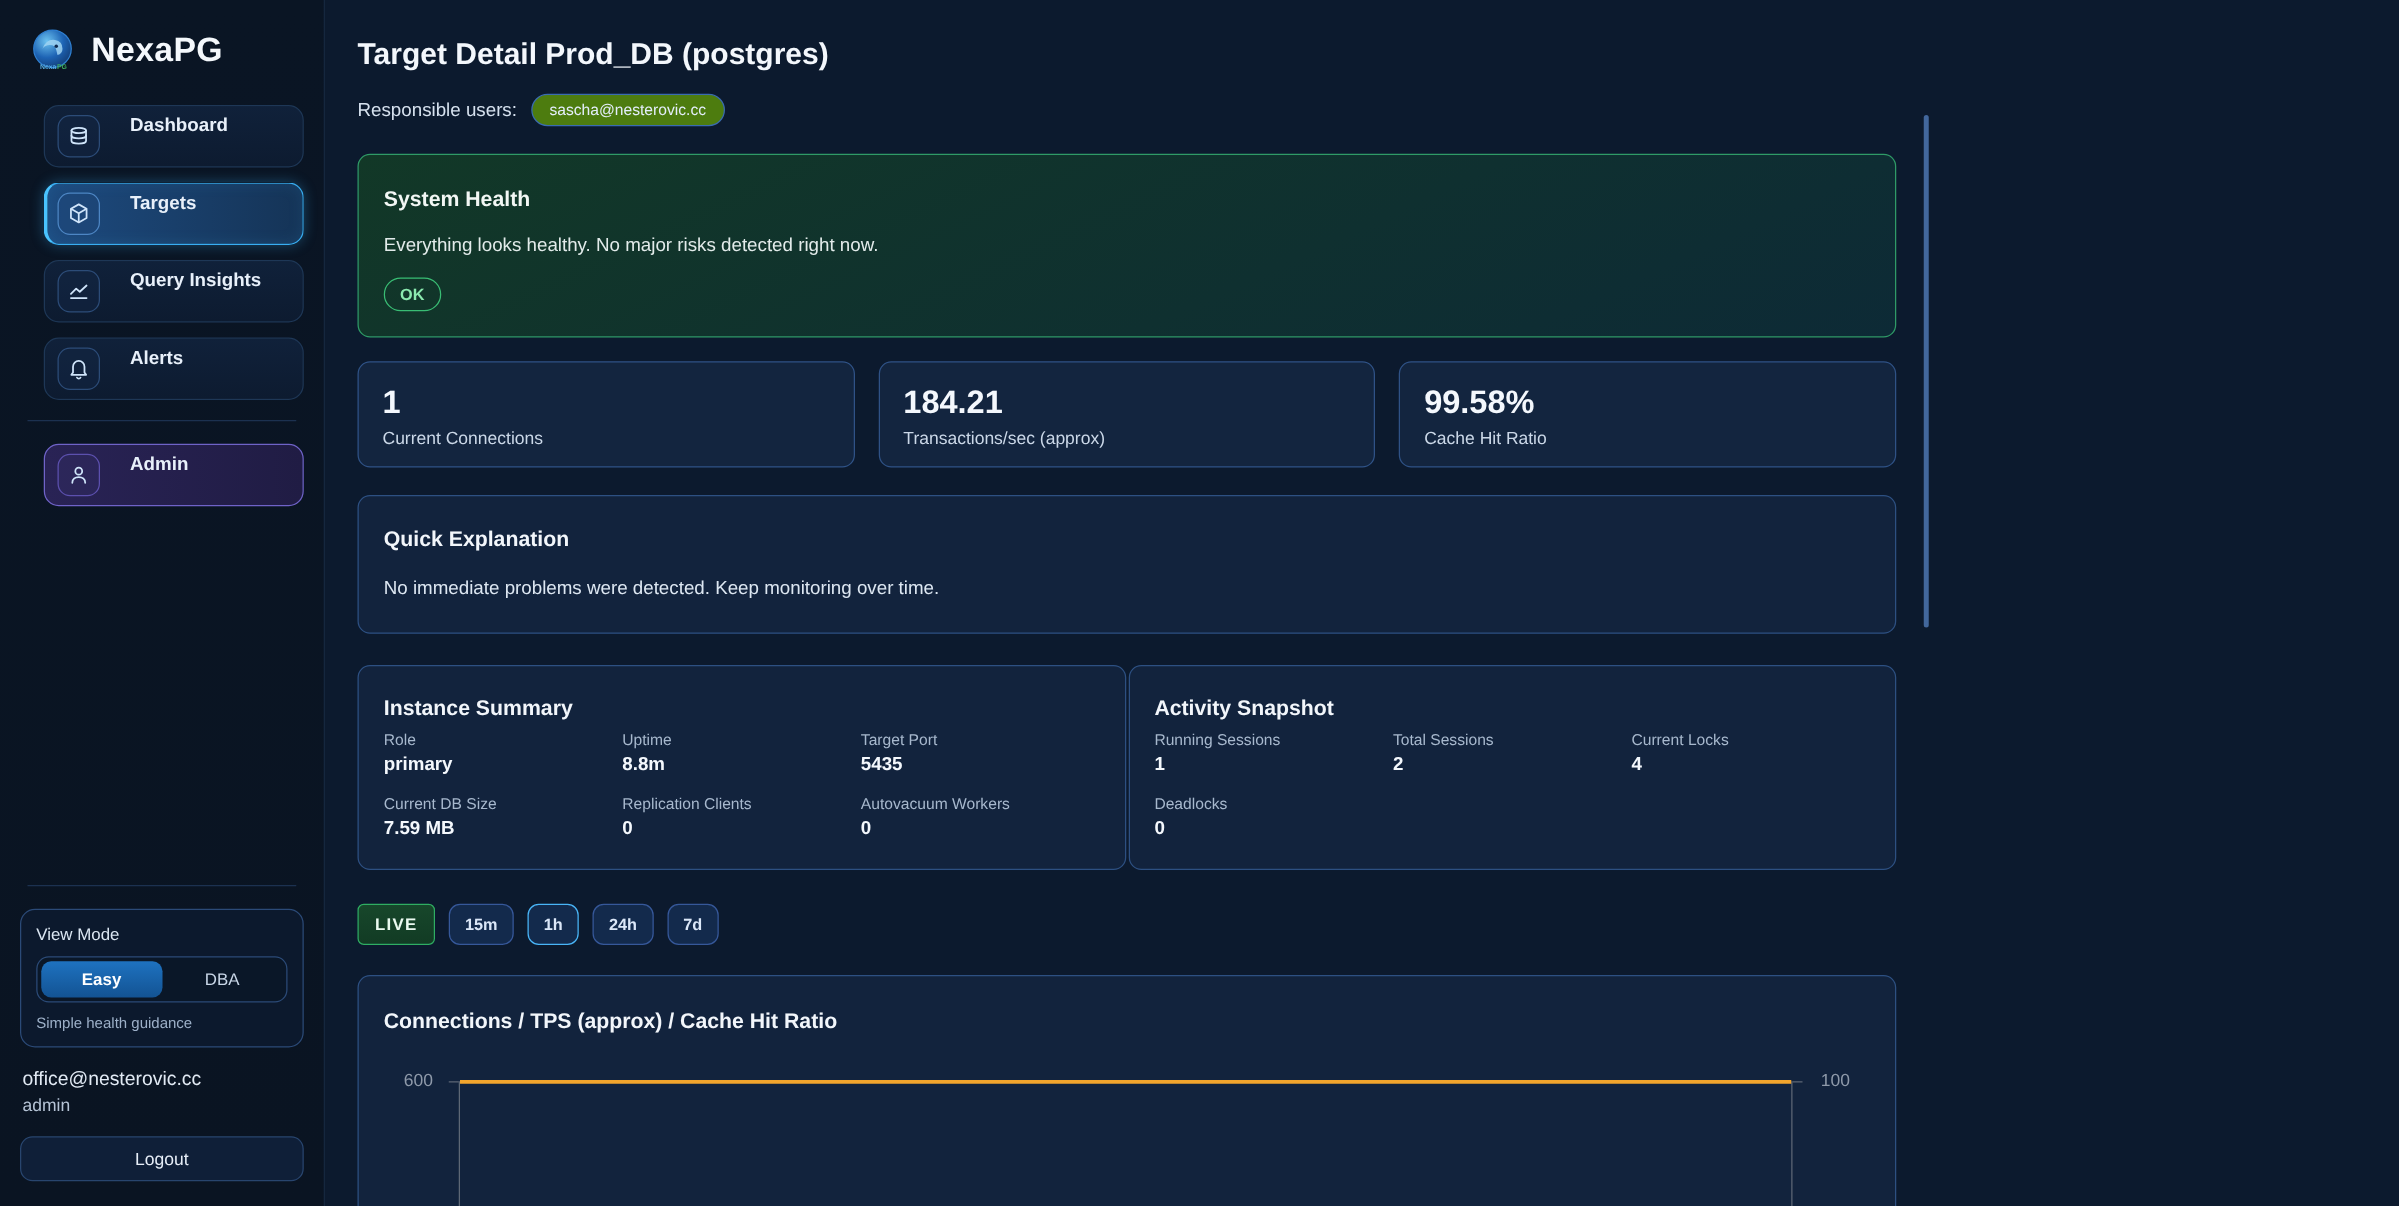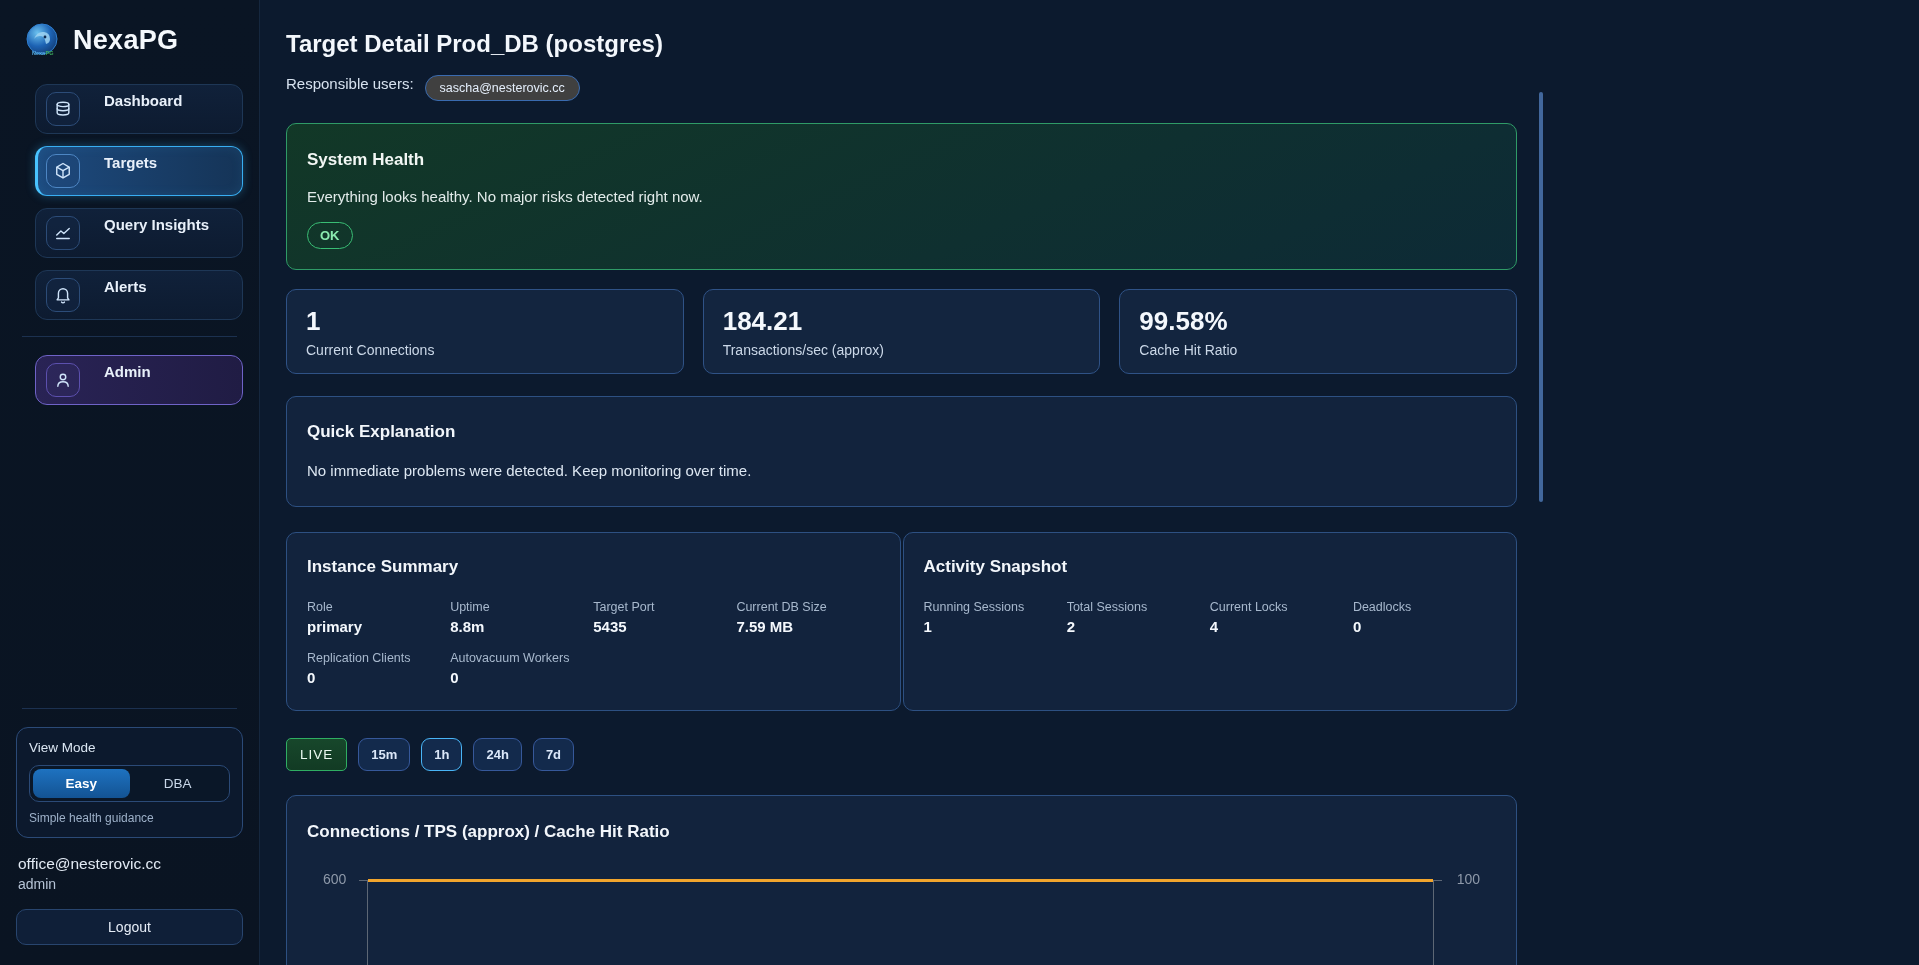--- a/index.html
+++ b/index.html
@@ -64,24 +64,24 @@
   .user-role  { font-size:14px; color:#b6c4d6; margin:0 2px; }
   .logout-btn {
     margin-top:17px; width:100%; padding:9px 0; text-align:center;
     border:1px solid #28456e; border-radius:10px; background:#0f1f38;
     color:#e6edf7; font-size:14px; cursor:pointer;
   }
 
   
   .main { flex:1; padding:30px 30px 0 26px; overflow:hidden; }
   .page-title { font-size:24px; font-weight:bold; color:#f3f7fc; }
-  .resp-row { display:flex; gap:11px; margin-top:17px; }
+  .resp-row { display:flex; align-items:center; gap:11px; margin-top:17px; }
   .resp-label { font-size:15px; color:#d7e2ef; }
   .user-badge {
-    font-size:12.5px; color:#e4eefb; background:#404040;
+    font-size:12.5px; color:#e4eefb; background:#4d7c0f;
     border:1px solid #3a6bb0; border-radius:999px; padding:5px 14px; cursor:pointer;
   }
 
   .health-card {
     margin-top:22px; border:1px solid #2f9b67; border-radius:10px;
     background:linear-gradient(155deg,#123827 0%,#0f3030 60%,#0d2a36 100%);
     padding:26px 20px 20px;
   }
   .health-title { font-size:17px; font-weight:bold; color:#f2f7f4; }
   .health-msg { font-size:15px; color:#e2ebea; margin-top:18px; }
@@ -95,28 +95,28 @@
   .metric-value { font-size:26px; font-weight:bold; color:#f4f8fd; }
   .metric-label { font-size:14px; color:#cbd8e8; margin-top:5px; }
 
   .card { background:#12233d; border:1px solid #2d5082; border-radius:10px; }
   .quick-card { margin-top:22px; padding:25px 20px 27px; }
   .sec-title { font-size:17px; font-weight:bold; color:#f2f6fb; }
   .quick-msg { font-size:15px; color:#dde7f2; margin-top:20px; }
 
   .split-row { display:flex; gap:2px; margin-top:25px; }
   .info-card { flex:1; padding:24px 20px; }
-  .field-grid { display:grid; grid-template-columns:1fr 1fr 1fr 1fr; row-gap:16px; margin-top:23px; }
+  .field-grid { display:grid; grid-template-columns:1fr 1fr 1fr; row-gap:16px; margin-top:8px; }
   .f-label { font-size:12.5px; color:#a7b8cd; }
   .f-value { font-size:15px; font-weight:bold; color:#f4f8fd; margin-top:4px; }
 
   .time-row { display:flex; gap:11px; margin-top:27px; align-items:center; }
   .live-btn {
     background:linear-gradient(180deg,#17472b,#123b24); border:1.5px solid #2fae62;
-    color:#eafaf0; font-weight:normal; font-size:13.5px; letter-spacing:1px;
+    color:#eafaf0; font-weight:bold; font-size:13.5px; letter-spacing:1px;
     padding:8px 13px; border-radius:5px; cursor:pointer;
   }
   .time-btn {
     background:#132a4c; border:1.5px solid #36589a; color:#dbe7f8;
     font-weight:bold; font-size:13px; padding:8px 12px; border-radius:9px; cursor:pointer;
   }
   .time-btn.active { border-color:#49b5f7; }
 
   .chart-card { margin-top:24px; padding:26px 20px 40px; height:300px; }
   .chart-area { position:relative; margin-top:38px; height:180px; }

